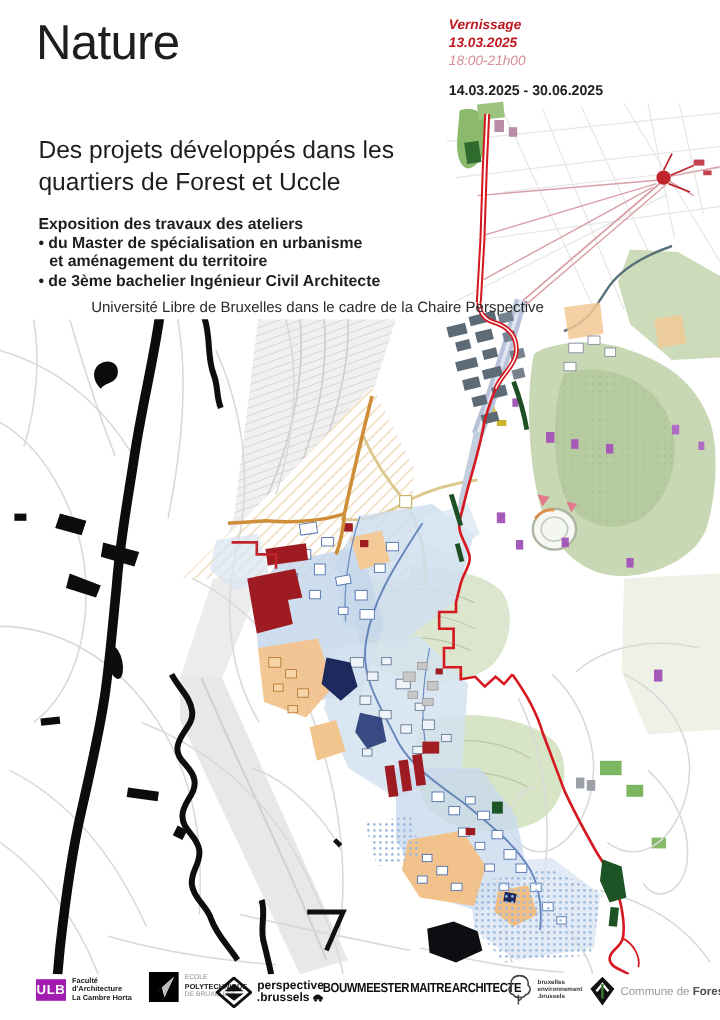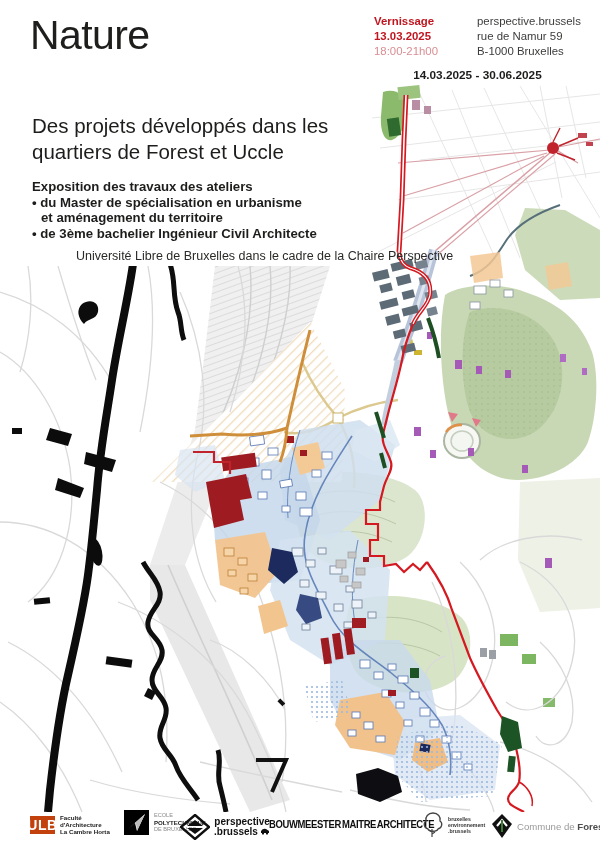--- a/index.html
+++ b/index.html
@@ -7,32 +7,32 @@
           font-family:"Liberation Sans",sans-serif;color:#1d1d1b;}
   .abs{position:absolute;}
   
   .title{left:30px;top:10px;font-size:41px;font-weight:400;line-height:50px;letter-spacing:-0.6px;color:#1e1e1c;}
   .subtitle{left:32px;top:113px;font-size:20.5px;font-weight:400;line-height:26px;color:#1d1d1b;}
   .expo{left:32px;top:179px;font-size:13.2px;font-weight:700;line-height:15.6px;color:#1d1d1b;}
   .expo .cont{padding-left:9px;}
   .credit{left:32px;top:249px;font-size:12.5px;font-weight:400;color:#2a2a28;margin-left:44px;}
   
   .event{left:374px;top:14px;font-size:11.4px;line-height:15px;}
-  .event-cols{display:flex;gap:24px;}
+  .event-cols{display:flex;gap:8px;font-style:italic;}
   .ev-col1{width:79px;}
   .red-b{color:#c0161f;font-weight:700;}
   .red-l{color:#d98e93;font-weight:400;}
   .addr{color:#3c3c3b;}
   .period{margin-top:9px;font-size:11.8px;font-weight:700;color:#1d1d1b;text-align:center;}
   
   .mapsvg{left:0;top:0;width:600px;height:850px;}
   
   .logo{position:absolute;display:flex;align-items:center;}
   .ulb{left:30px;top:815px;}
-  .ulb-box{width:25px;height:18px;background:#c2410c;color:#fff;font-size:14px;font-weight:700;
+  .ulb-box{width:25px;height:18px;background:#a21caf;color:#fff;font-size:11px;font-weight:700;
            display:flex;align-items:center;justify-content:center;letter-spacing:.5px;}
   .ulb-txt{margin-left:5px;font-size:6.2px;font-weight:700;line-height:6.9px;color:#1a1a1a;}
   .poly{left:124px;top:810px;}
   .poly-txt{margin-left:5px;line-height:7px;}
   .poly-l1,.poly-l3{font-size:5.6px;color:#8a8a8a;font-weight:400;}
   .poly-l2{font-size:6.1px;color:#1a1a1a;font-weight:700;}
   .persp{left:180px;top:814px;}
   .persp-txt{margin-left:4px;font-size:10px;font-weight:700;line-height:9.8px;color:#111;text-align:right;}
   .persp-b{display:flex;align-items:center;gap:2px;}
   .bouw{left:269px;top:818px;font-size:11px;font-weight:800;letter-spacing:-0.4px;word-spacing:-1.5px;
@@ -409,25 +409,20 @@
 
   <div class="abs credit">Université Libre de Bruxelles dans le cadre de la Chaire Perspective</div>
 
   <div class="abs event">
     <div class="event-cols">
       <div class="ev-col1">
         <div class="red-b">Vernissage</div>
         <div class="red-b">13.03.2025</div>
         <div class="red-l">18:00-21h00</div>
       </div>
-      <div class="addr">
-        <div>perspective.brussels</div>
-        <div>rue de Namur 59</div>
-        <div>B-1000 Bruxelles</div>
-      </div>
     </div>
     <div class="period">14.03.2025 - 30.06.2025</div>
   </div>
 
   <div class="logo ulb">
     <div class="ulb-box">ULB</div>
     <div class="ulb-txt">
       <div>Faculté</div>
       <div>d'Architecture</div>
       <div>La Cambre Horta</div>

